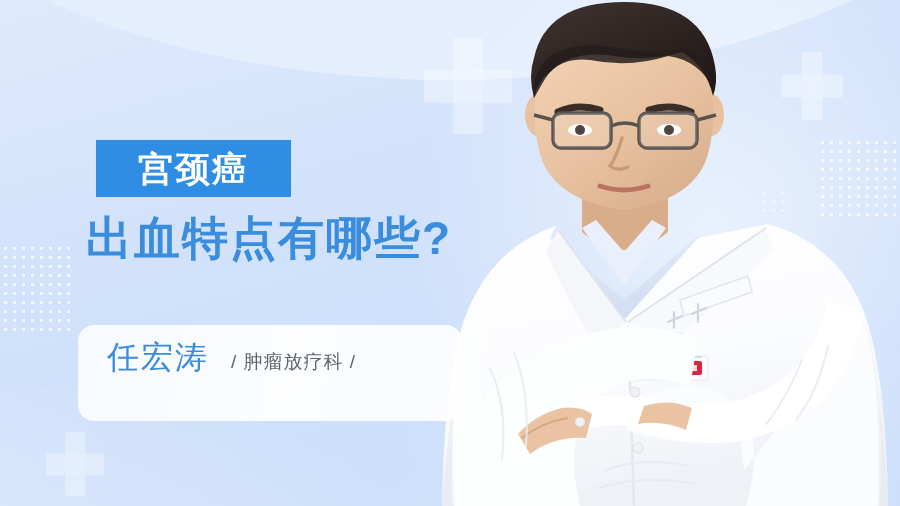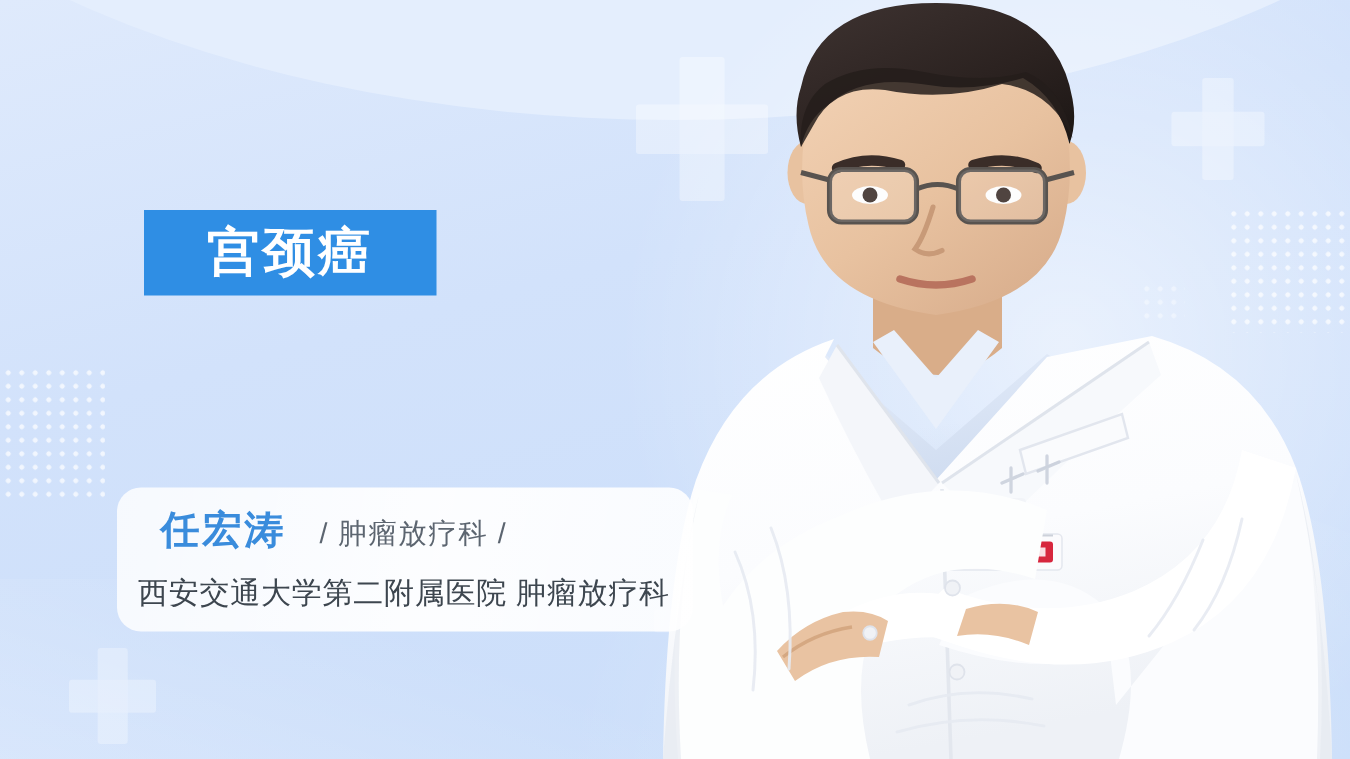--- a/index.html
+++ b/index.html
@@ -160,22 +160,22 @@
   .doctor-line1 {
     position: absolute;
     left: 107px;
     top: 336px;
     display: flex;
     align-items: baseline;
     white-space: nowrap;
   }
   .doctor-name {
     color: #3a8cdc;
-    font-size: 26px;
-    font-weight: 700;
+    font-size: 32px;
+    font-weight: 400;
     letter-spacing: 2px;
   }
   .doctor-title {
     color: #5c6570;
     font-size: 19px;
     font-weight: 400;
     letter-spacing: 1px;
     margin-left: 22px;
   }
 
@@ -355,25 +355,25 @@
       <path d="M458 506 Q452 396 434 316 Q456 400 450 506 Z" fill="#e6eaf1" opacity=".7"></path>
     </svg>
   </div>
 
   <div class="content">
 
     <div class="topic-badge">
       <span class="badge-text">宫颈癌</span>
     </div>
 
+    <div class="headline">出血特点有哪些?</div>
 
     <div class="doctor-card"></div>
 
     <div class="doctor-line1">
       <span class="doctor-name">任宏涛</span>
       <span class="doctor-title">/ 肿瘤放疗科 /</span>
     </div>
 
-    <div class="doctor-line2">西安交通大学第二附属医院  肿瘤放疗科</div>
 
   </div>
 
 </div>
 
 </body></html>

